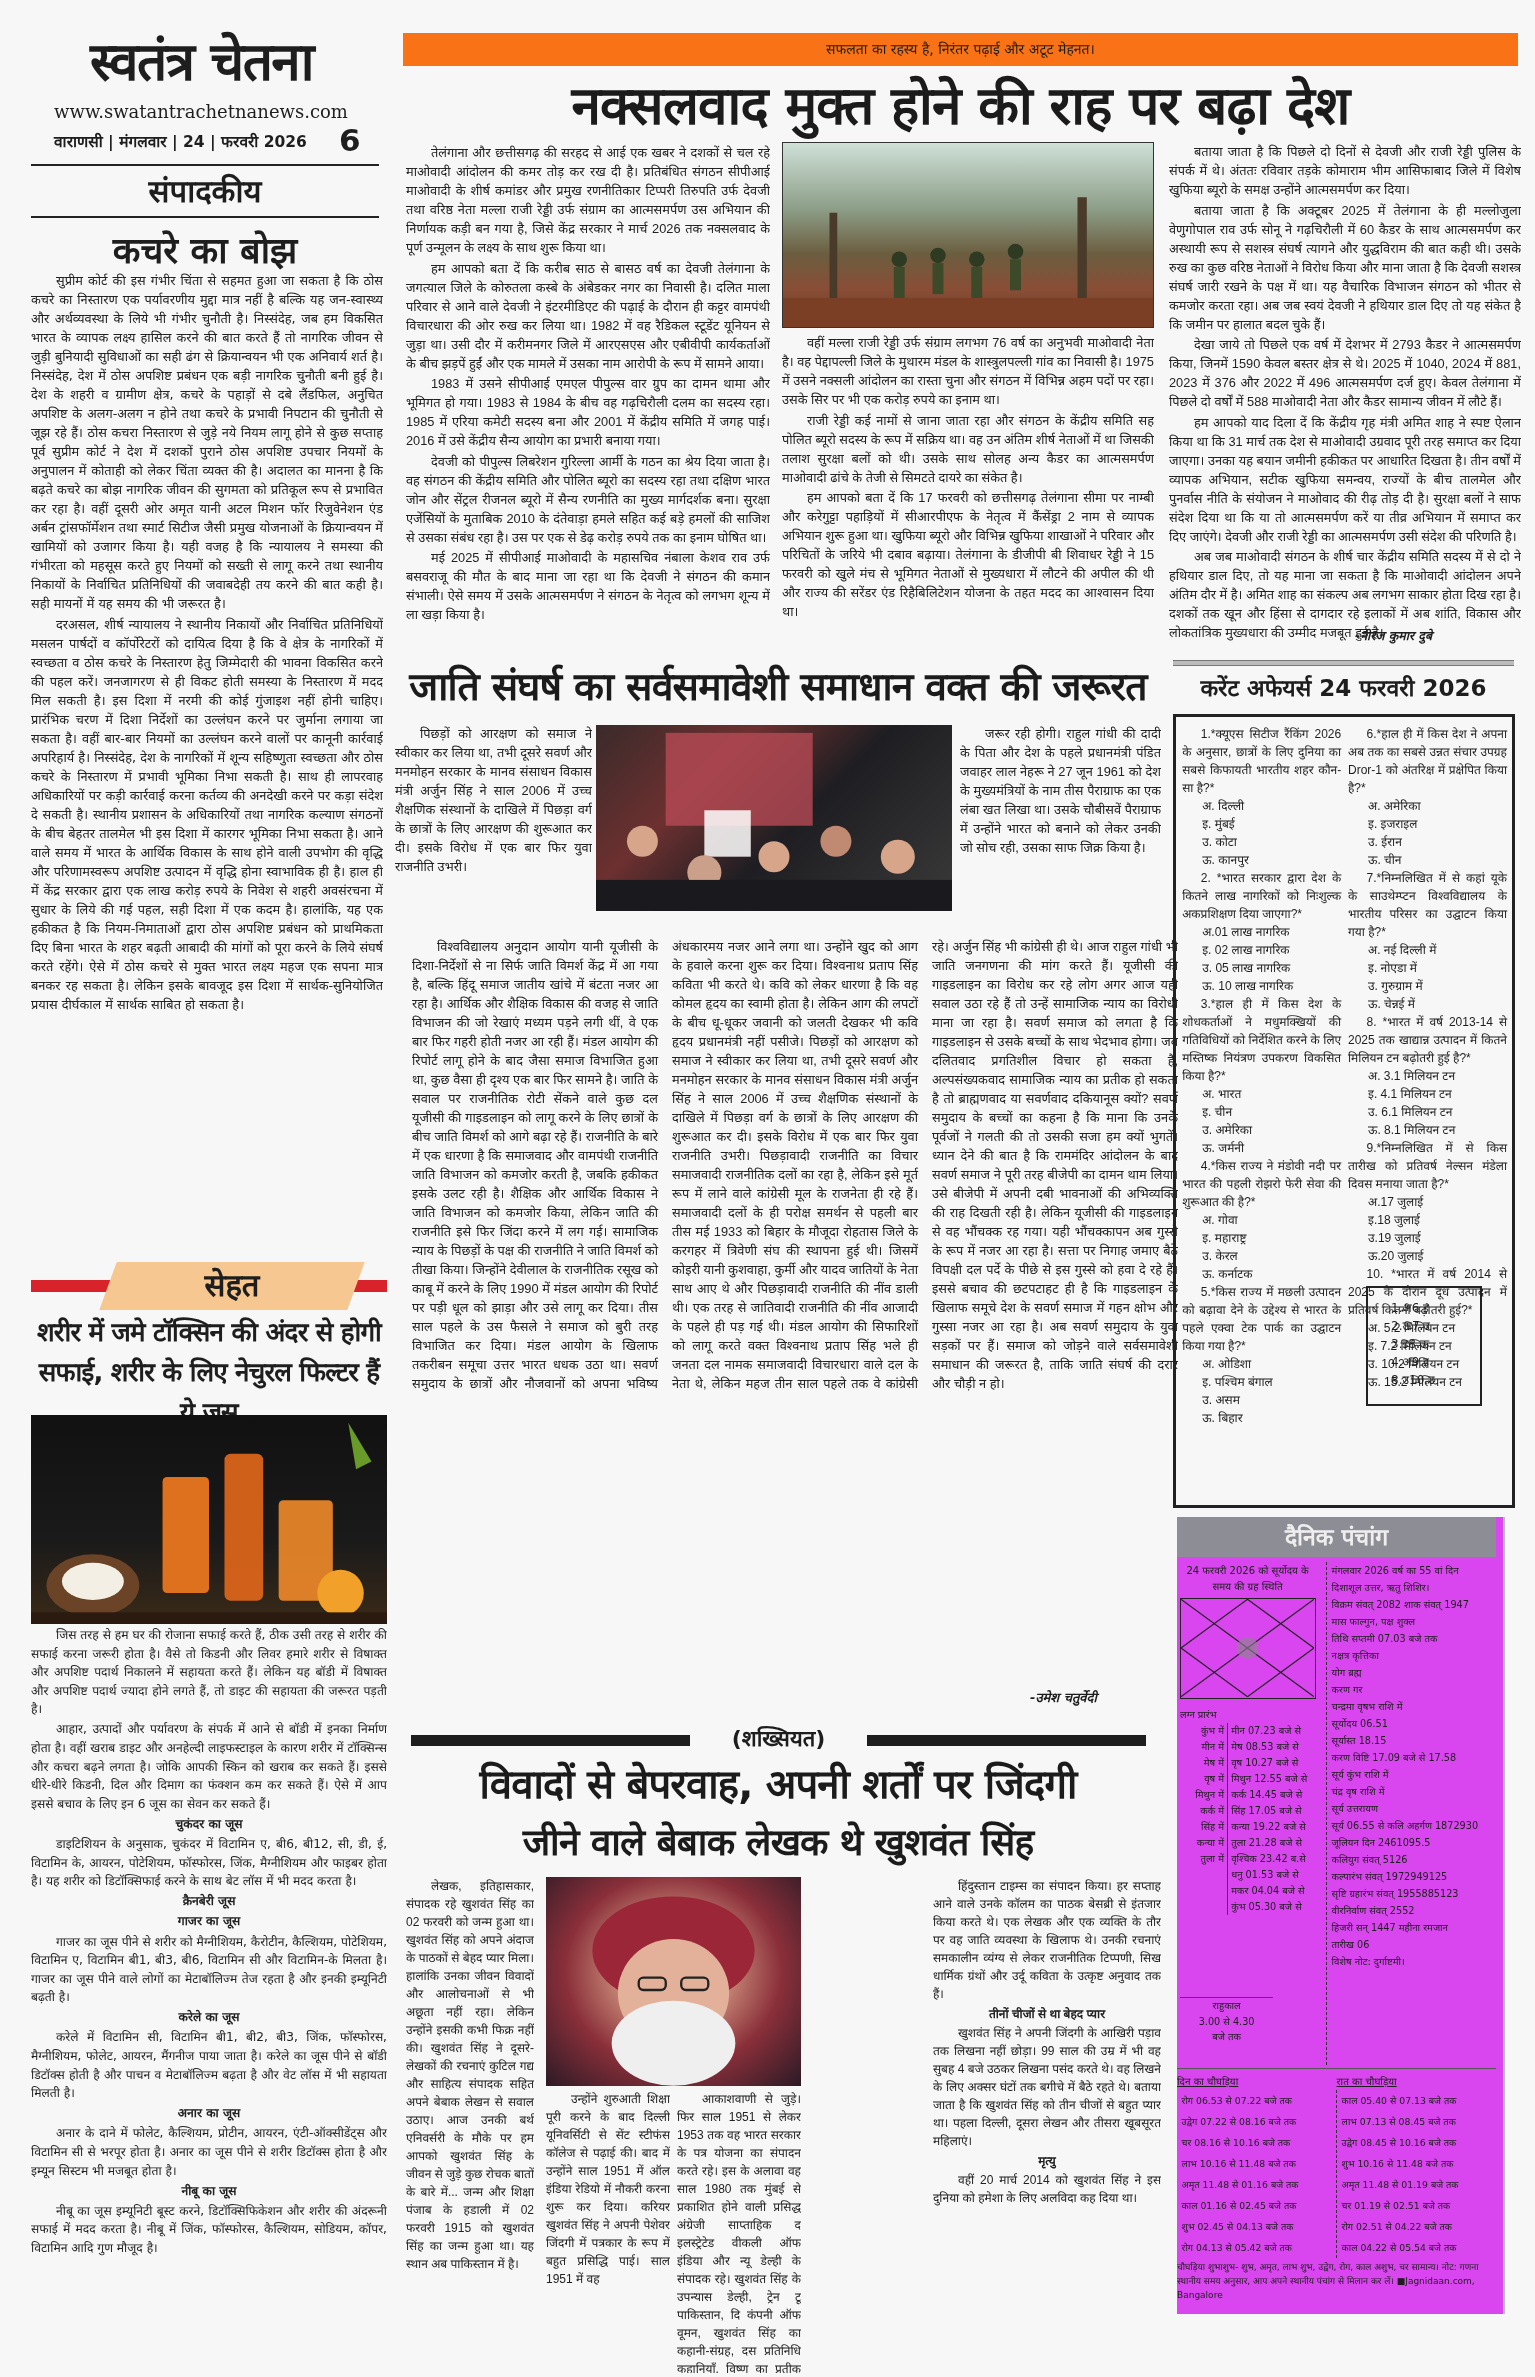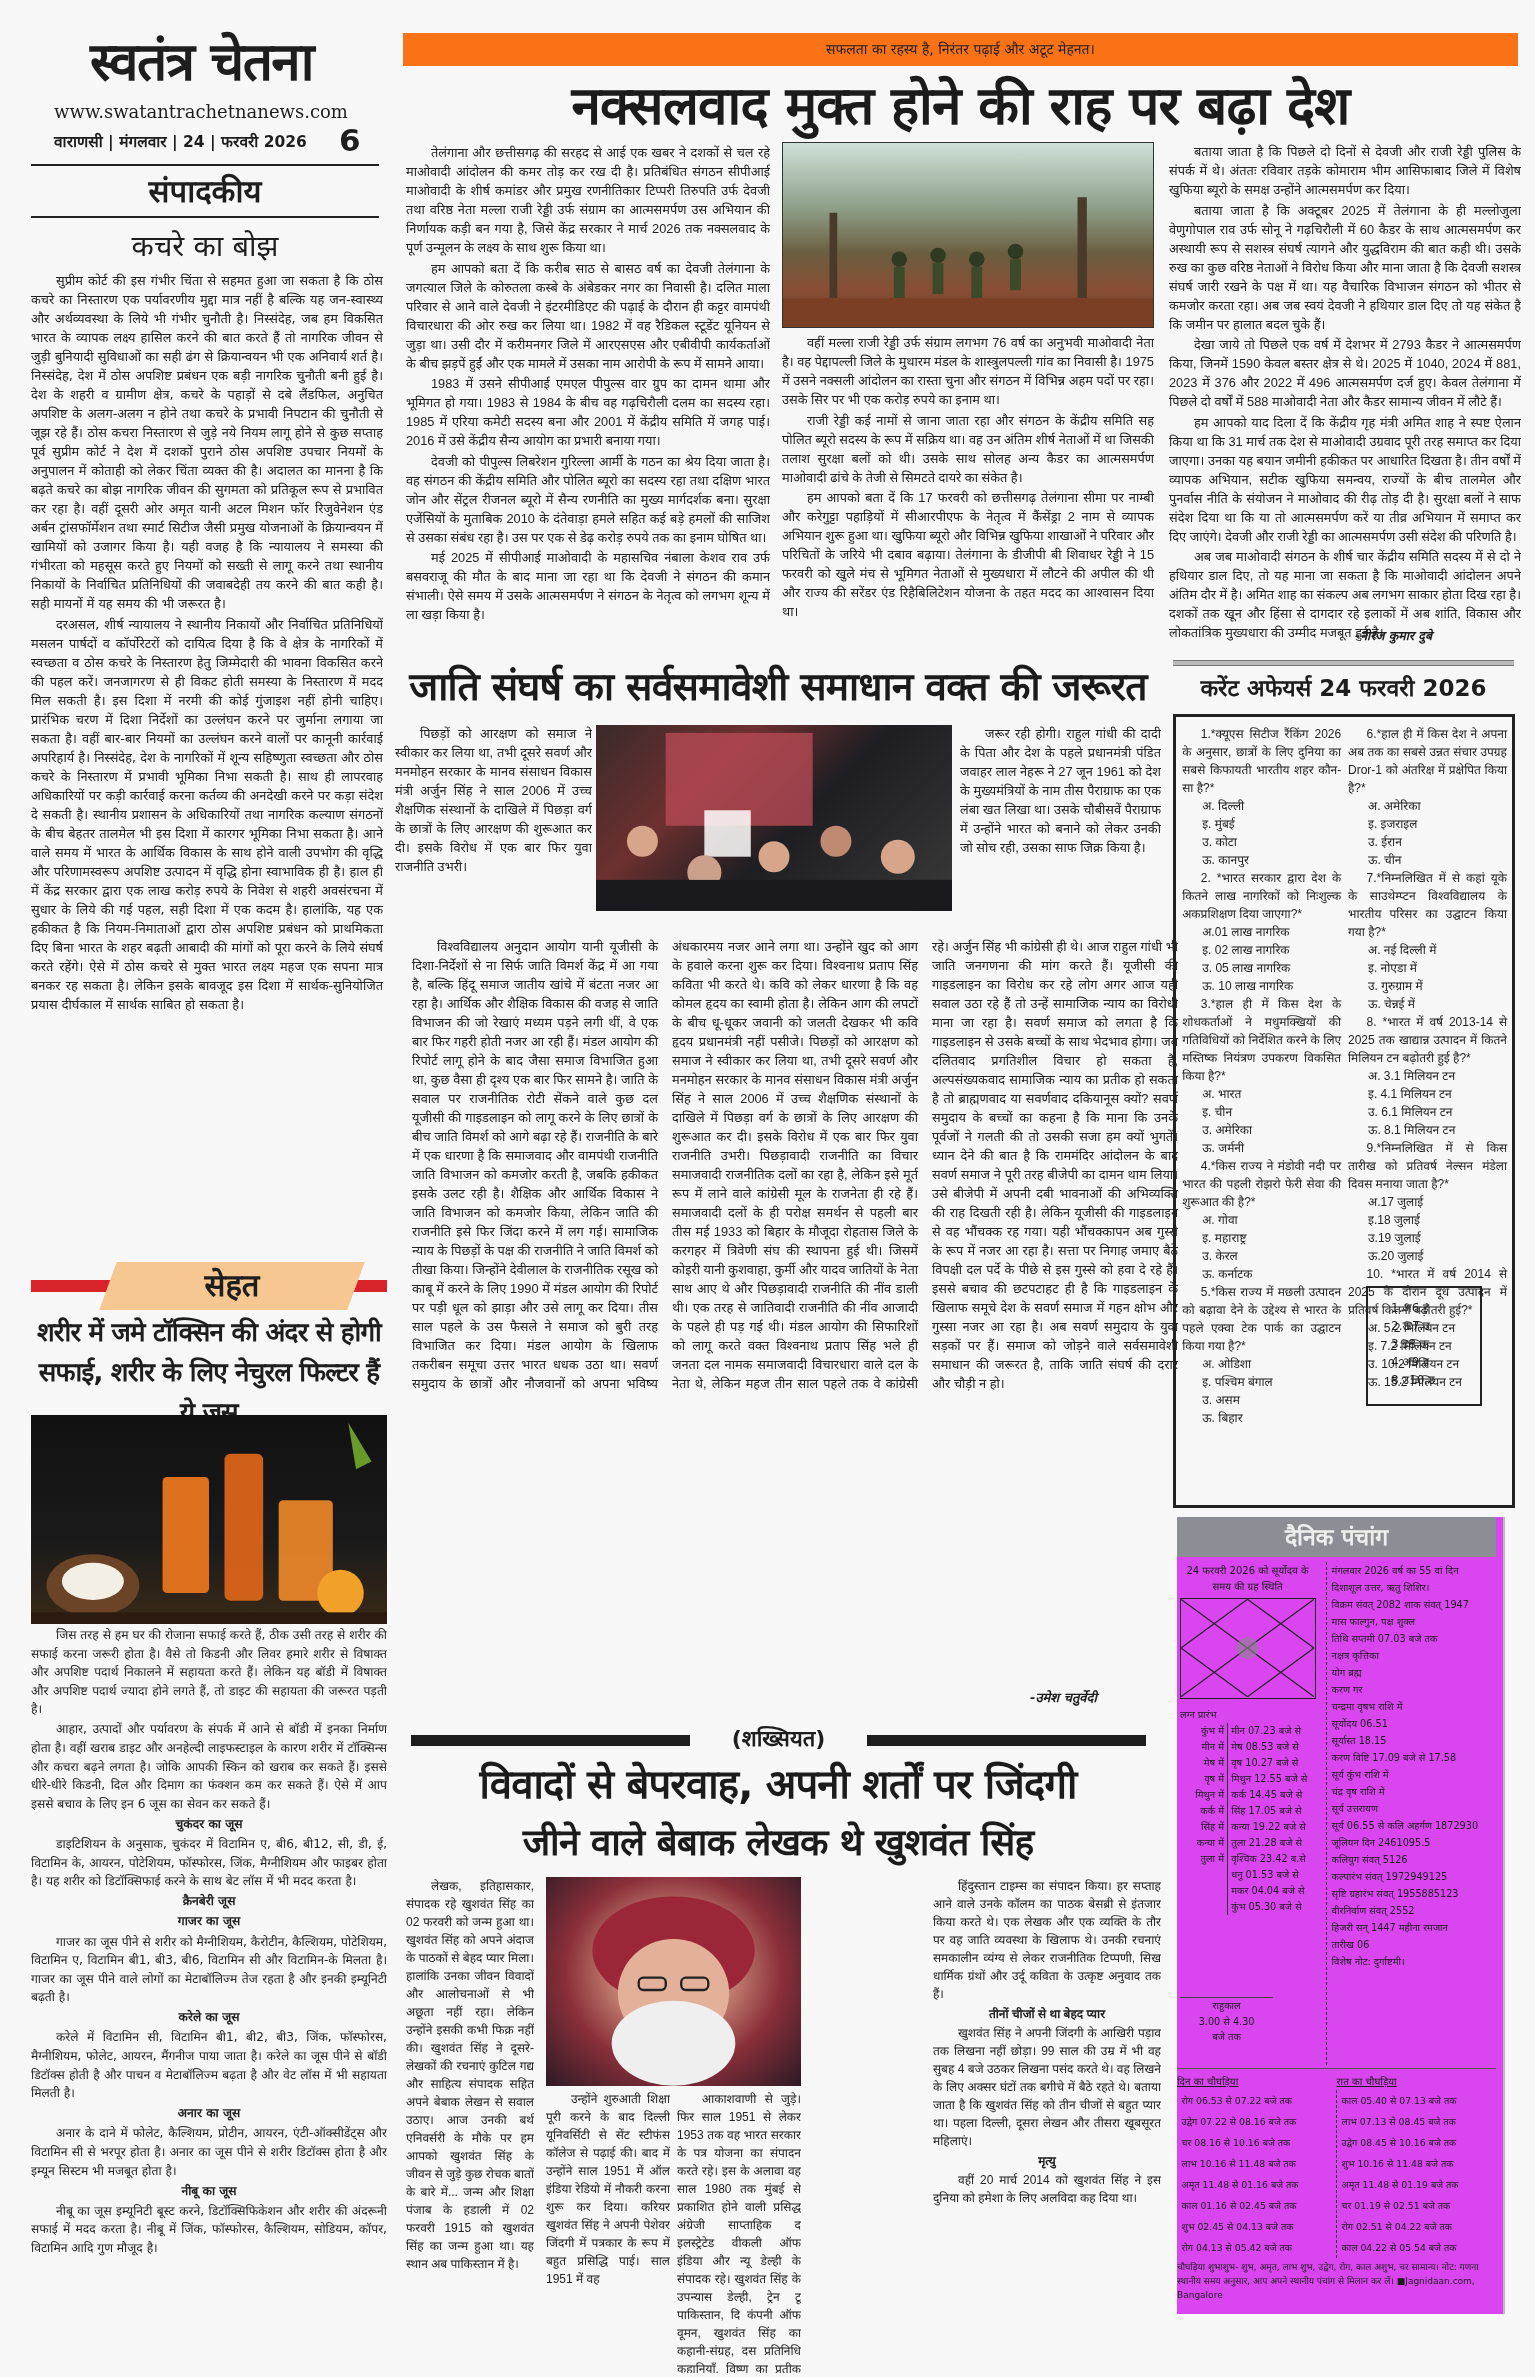--- a/index.html
+++ b/index.html
@@ -13,21 +13,21 @@
   .grayrule { height: 6.2px; border-top: 1.5px solid #777; border-bottom: 1.5px solid #777; background: #bbb; }
   .photo { overflow: hidden; }
   .sub { font-weight: 700; text-align: center; text-indent: 0 !important; }
 
   
   #masthead-title { left: 31px; top: 31px; width: 341px; font-size: 53px; font-weight: 900; letter-spacing: -1.5px; text-align: center; line-height: 62px; }
   #masthead-url { left: 54px; top: 101px; width: 294px; font-family: "DejaVu Serif", serif; font-size: 18px; text-align: center; }
   #masthead-date { left: 54px; top: 130px; width: 263px; font-size: 15.5px; font-weight: 700; }
   #page-number { left: 339px; top: 122px; font-size: 31px; font-weight: 900; }
   #editorial-label { left: 31px; top: 164px; width: 348px; height: 54px; border-top: 2.3px solid #222; border-bottom: 2.3px solid #222; font-size: 31px; font-weight: 900; text-align: center; line-height: 50px; }
-  #editorial-title { left: 31px; top: 225px; width: 348px; font-size: 29px; font-weight: 400; text-align: center; }
+  #editorial-title { left: 31px; top: 225px; width: 348px; font-size: 36px; font-weight: 700; text-align: center; }
   #editorial-body { left: 31px; top: 271px; width: 352px; height: 975px; overflow: hidden; }
 
   
   #sehat-band { left: 31px; top: 1258px; width: 356px; height: 54px; }
   #sehat-band .redbar { position: absolute; top: 22px; height: 12.4px; background: #d8232a; }
   #sehat-band .tag { position: absolute; left: 77px; top: 3.9px; width: 248px; height: 48px; background: #f6c790; transform: skewX(-20deg); }
   #sehat-band .tag-label { position: absolute; left: 77px; top: 3.9px; width: 248px; height: 48px; font-size: 31px; font-weight: 900; text-align: center; line-height: 46px; }
   #sehat-headline { left: 31px; top: 1312px; width: 356px; font-size: 26px; line-height: 40px; font-weight: 700; text-align: center; letter-spacing: -0.8px; }
   #sehat-photo { left: 31px; top: 1415px; width: 356px; height: 209px; background: linear-gradient(180deg, #111 0%, #1a1a1a 60%, #3a2a18 100%); }
   #sehat-body { left: 31px; top: 1626px; width: 356px; height: 743px; overflow: hidden; font-size: 12.2px; line-height: 18.6px; }

